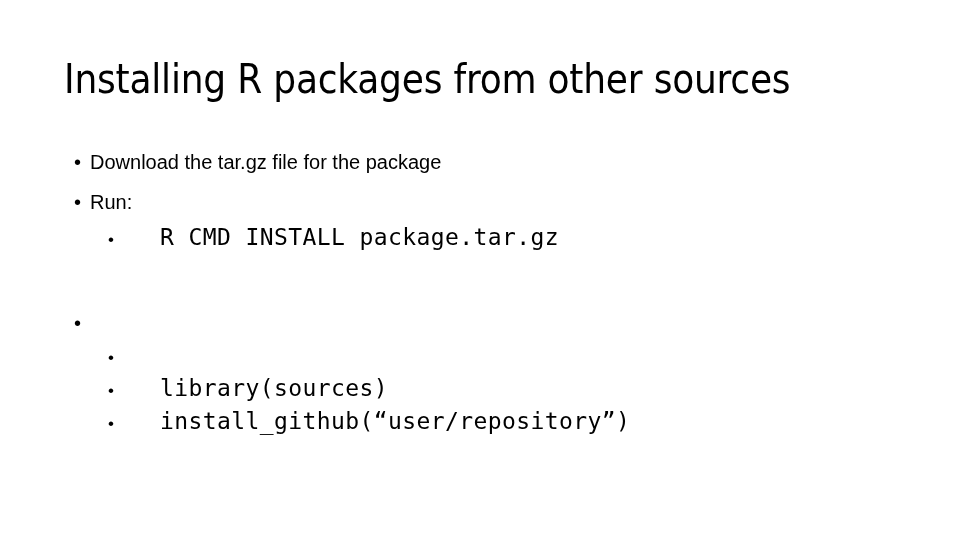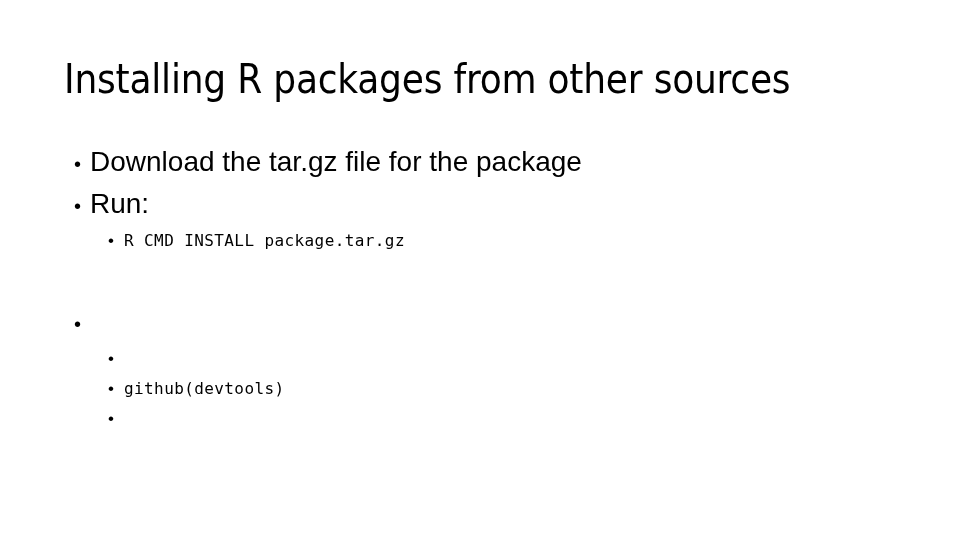--- a/index.html
+++ b/index.html
@@ -66,35 +66,36 @@
     font-size: 24px;
     line-height: 40px;
     margin-left: 10px;
   }
   .lvl1 > .bullet-glyph {
     width: 16px;
     font-size: 20px;
   }
   .lvl1 > .bullet-text {
     font-family: "Liberation Sans", sans-serif;
-    font-size: 28px;
+    font-size: 20px;
   }
 
   
   .lvl2 {
     font-size: 20px;
     line-height: 30px;
     margin-left: 44px;
   }
   .lvl2 > .bullet-glyph {
     width: 16px;
     font-size: 17px;
   }
   .lvl2 > .bullet-text {
-    font-size: 16px;
+    font-size: 23px;
+    margin-left: 36px;
   }
 
   
   .t-sans {
     font-family: "Liberation Sans", sans-serif;
   }
   .t-mono {
     font-family: "DejaVu Sans Mono", "Liberation Mono", monospace;
     letter-spacing: 0.4px;
   }
@@ -133,21 +134,22 @@
     <div class="bullet-line lvl1">
       <span class="bullet-glyph">•</span>
     </div>
 
     <div class="bullet-line lvl2">
       <span class="bullet-glyph">•</span>
     </div>
 
     <div class="bullet-line lvl2">
       <span class="bullet-glyph">•</span>
-      <span class="bullet-text t-mono">github(devtools)</span>
+      <span class="bullet-text t-mono">library(sources)</span>
     </div>
 
     <div class="bullet-line lvl2">
       <span class="bullet-glyph">•</span>
+      <span class="bullet-text t-mono">install_github(“user/repository”)</span>
     </div>
 
   </div>
 </div>
 
 </body></html>

